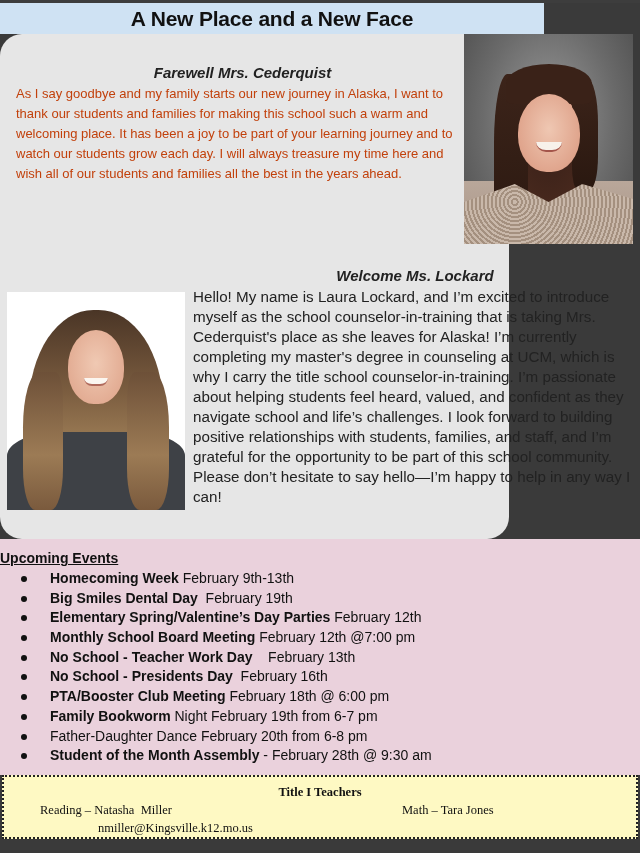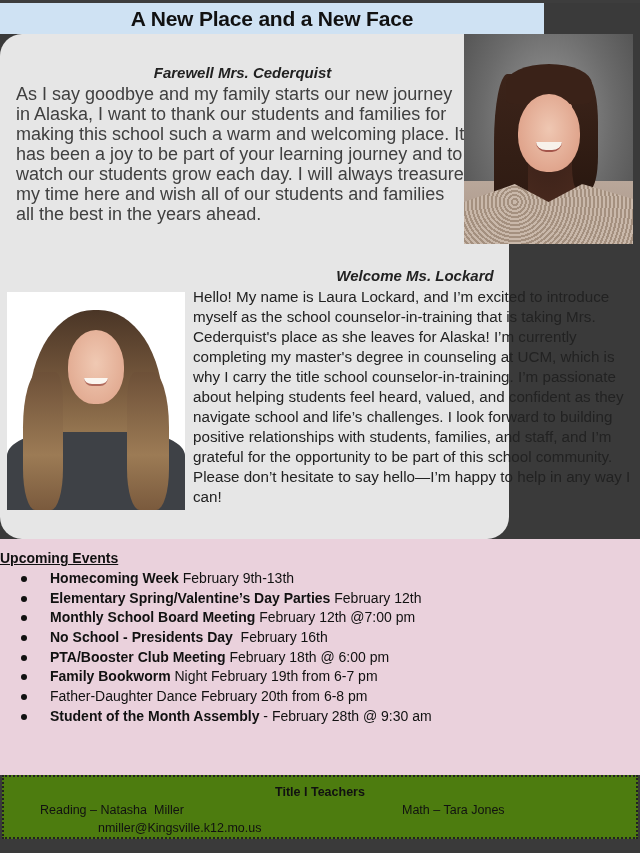--- a/index.html
+++ b/index.html
@@ -25,21 +25,21 @@
       border-radius: 22px;
     }
 
     .farewell-title {
       position: absolute; left: 0; top: 30px; width: 485px;
       text-align: center;
       font-weight: bold; font-style: italic; font-size: 15px; color: #222;
     }
     .farewell-text {
       position: absolute; left: 16px; top: 50px; width: 450px;
-      font-size: 18px; line-height: 20px; color: #404040;
+      font-size: 13px; line-height: 20px; color: #c2410c;
     }
     .photo-ceder {
       position: absolute; left: 464px; top: 0px; width: 169px; height: 210px;
       background:
         radial-gradient(ellipse 28% 22% at 50% 42%, #e7b9a3 0%, #d9a28a 60%, transparent 62%),
         radial-gradient(ellipse 45% 55% at 50% 55%, #3a2119 0%, #4a2a1e 60%, transparent 62%),
         linear-gradient(180deg, transparent 0%, transparent 70%, #b9a79a 70%, #a89587 100%),
         radial-gradient(ellipse at 50% 40%, #9a9a9a 0%, #6b6b6b 55%, #4a4a4a 100%);
     }
     .photo-ceder .face {
@@ -130,22 +130,23 @@
       white-space: nowrap;
     }
     .events-list li .bullet {
       position: absolute; left: 21px; top: 7px; width: 6px; height: 6px;
       border-radius: 50%; background: #111;
     }
     .events-list li .ev-name { font-weight: bold; }
 
     .footer {
       position: absolute; left: 2px; top: 775px; width: 636px; height: 64px;
-      background: #4d7c0f;
+      background: #fef9c3;
       border: 2px dotted #222;
+      font-family: Liberation Serif, serif;
     }
     .footer-band { position: absolute; left: 0; top: 772px; width: 640px; height: 3px; background: #ead1dc; }
     .footer-title {
       position: absolute; left: 0; top: 8px; width: 632px; text-align: center;
       font-weight: bold; font-size: 12.5px; color: #111;
     }
     .footer-line { position: absolute; font-size: 12.5px; color: #111; white-space: nowrap; }
     .f-reading { left: 36px; top: 26px; }
     .f-reading-email { left: 94px; top: 44px; }
     .f-math { left: 370px; top: 26px; margin-left: 28px; }
@@ -183,22 +184,24 @@
     <div class="hair-front-l"></div>
     <div class="hair-front-r"></div>
   </div>
   <div class="welcome-text">Hello! My name is Laura Lockard, and I’m excited to introduce myself as the school counselor-in-training that is taking Mrs. Cederquist's place as she leaves for Alaska! I’m currently completing my master's degree in counseling at UCM, which is why I carry the title school counselor-in-training. I’m passionate about helping students feel heard, valued, and confident as they navigate school and life’s challenges. I look forward to building positive relationships with students, families, and staff, and I’m grateful for the opportunity to be part of this school community. Please don’t hesitate to say hello—I’m happy to help in any way I can!</div>
 </div>
 
 <div class="events">
   <div class="events-title">Upcoming Events</div>
   <ul class="events-list">
     <li><span class="bullet"></span><span class="ev-name">Homecoming Week</span><span> February 9th-13th</span></li>
+    <li><span class="bullet"></span><span class="ev-name">Big Smiles Dental Day</span><span style="white-space:pre">  February 19th</span></li>
     <li><span class="bullet"></span><span class="ev-name">Elementary Spring/Valentine’s Day Parties</span><span> February 12th</span></li>
     <li><span class="bullet"></span><span class="ev-name">Monthly School Board Meeting</span><span> February 12th @7:00 pm</span></li>
+    <li><span class="bullet"></span><span class="ev-name">No School - Teacher Work Day</span><span style="white-space:pre">    February 13th</span></li>
     <li><span class="bullet"></span><span class="ev-name">No School - Presidents Day</span><span style="white-space:pre">  February 16th</span></li>
     <li><span class="bullet"></span><span class="ev-name">PTA/Booster Club Meeting</span><span> February 18th @ 6:00 pm</span></li>
     <li><span class="bullet"></span><span class="ev-name">Family Bookworm</span><span> Night February 19th from 6-7 pm</span></li>
     <li><span class="bullet"></span><span class="ev-name"></span><span>Father-Daughter Dance February 20th from 6-8 pm</span></li>
     <li><span class="bullet"></span><span class="ev-name">Student of the Month Assembly</span><span> - February 28th @ 9:30 am</span></li>
   </ul>
 </div>
 
 <div class="footer-band"></div>
 <div class="footer">

